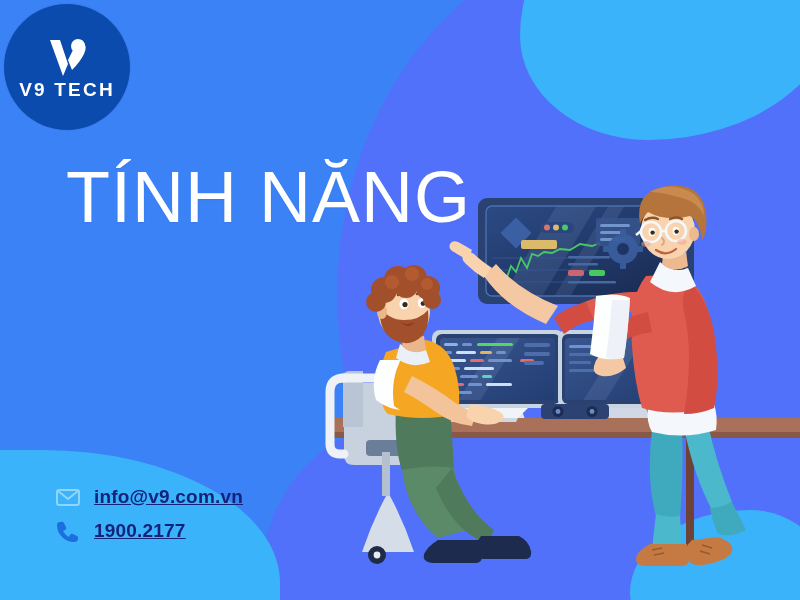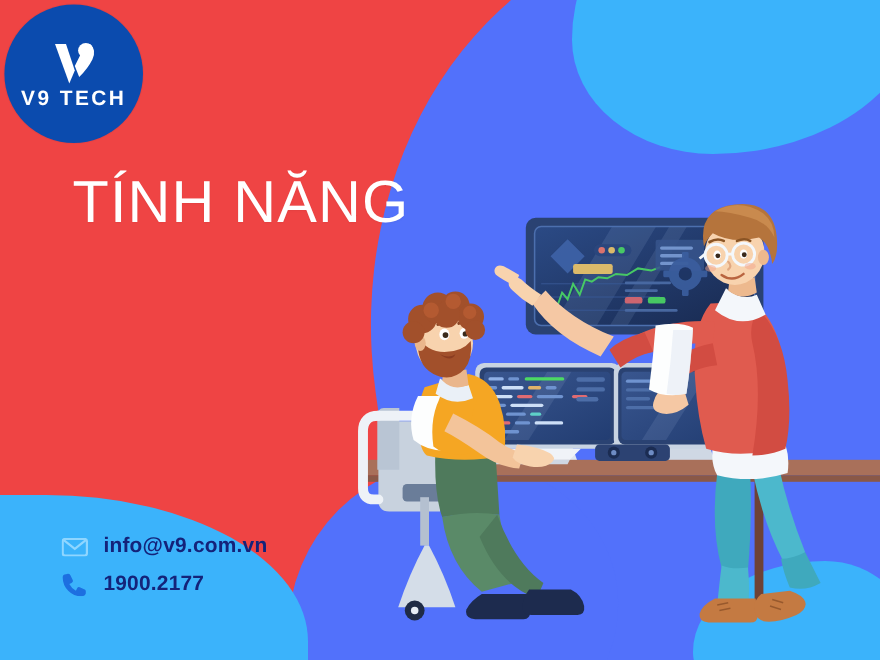--- a/index.html
+++ b/index.html
@@ -3,21 +3,21 @@
 <meta charset="utf-8">
 <style>
   html,body{margin:0;padding:0;}
   body{
     width:800px;height:600px;overflow:hidden;
     font-family:"Liberation Sans", sans-serif;
     background:#3bb3fb;
   }
   .canvas{
     position:relative;width:800px;height:600px;overflow:hidden;
-    background:#ef4444;
+    background:#3b82f6;
   }
 
   
   .blob-purple-main{
     position:absolute;
     left:338px;top:-70px;
     width:620px;height:760px;
     background:#5271fb;
     border-radius:55% 45% 48% 52% / 52% 48% 55% 45%;
     transform:rotate(-8deg);
@@ -63,34 +63,34 @@
   .logo-mark{width:46px;height:42px;margin-bottom:2px;display:block;}
   .logo-text{
     color:#ffffff;font-weight:bold;letter-spacing:2.2px;
     font-size:19px;line-height:1;
   }
 
   
   .headline{
     position:absolute;left:66px;top:146px;
     color:#ffffff;
-    font-size:54px;line-height:1.42;
+    font-size:72px;line-height:1.42;
     font-weight:400;letter-spacing:1px;
     text-shadow:0 1px 2px rgba(0,0,0,0.05);
     white-space:nowrap;
   }
   .headline .l2{padding-left:16px;display:block;}
 
   
   .contacts{position:absolute;left:56px;top:480px;}
   .contact-row{display:flex;align-items:center;height:34px;}
   .contact-ico{width:30px;display:flex;align-items:center;}
   .contact-txt{
     color:#14237a;font-weight:bold;font-size:19px;
-    letter-spacing:0.2px;margin-left:8px;
+    letter-spacing:0.2px;margin-left:8px;text-decoration:underline;
   }
 
   
   .illus{position:absolute;left:0;top:0;width:800px;height:600px;}
 </style>
 </head>
 <body>
 
 <div class="canvas">
 

